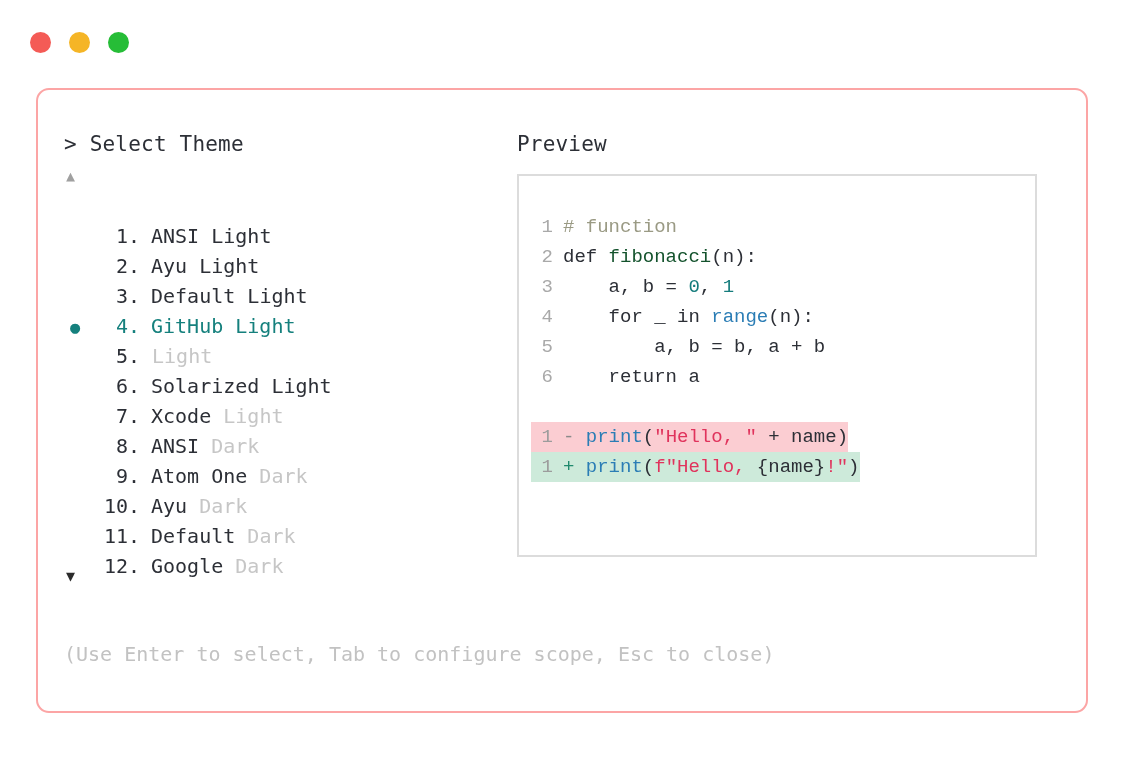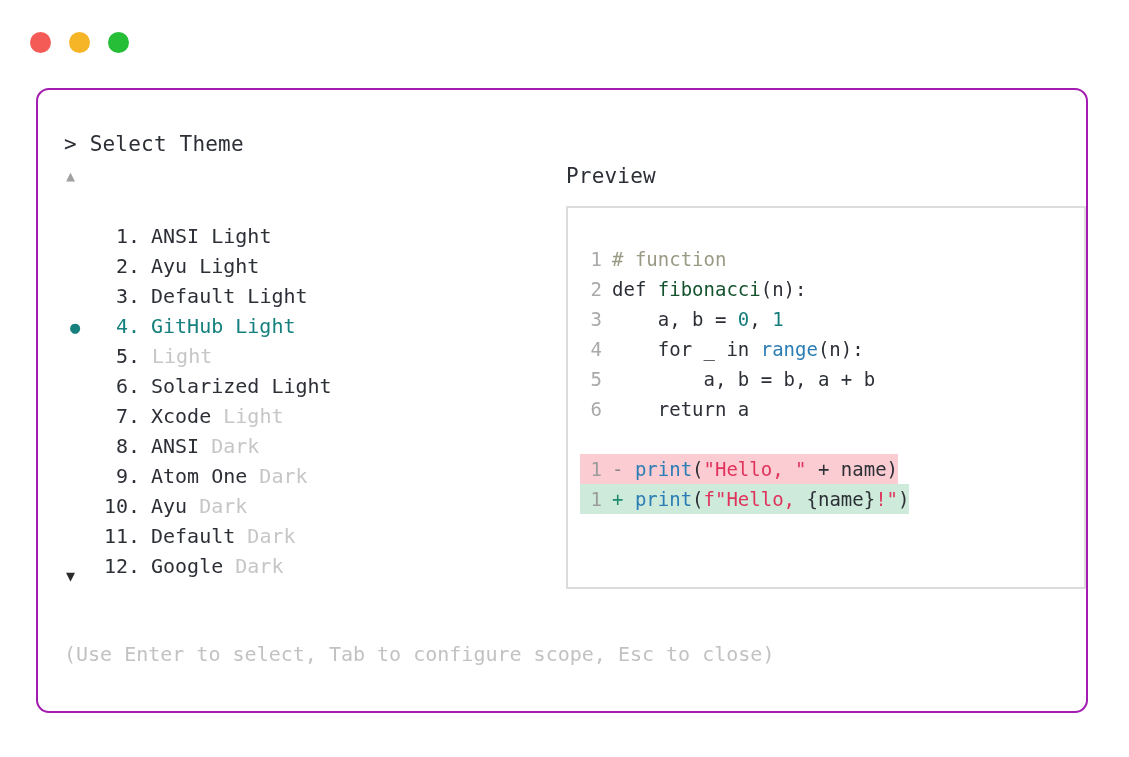--- a/index.html
+++ b/index.html
@@ -33,21 +33,21 @@
   }
 
   
   .card {
     position: absolute;
     left: 36px;
     top: 88px;
     width: 1052px;
     height: 625px;
     box-sizing: border-box;
-    border: 2px solid #a21caf;
+    border: 2px solid #fca5a5;
     border-radius: 13px;
     background: #ffffff;
   }
 
   
   .columns {
     position: absolute;
     left: 0;
     top: 0;
     width: 100%;
@@ -56,24 +56,23 @@
 
   .left-col {
     position: absolute;
     left: 26px;
     top: 44px;
     width: 470px;
   }
 
   .right-col {
     position: absolute;
-    left: 528px;
+    left: 479px;
     top: 44px;
     width: 528px;
-    margin-top: 32px;
   }
 
   .panel-title {
     font-size: 21px;
     color: #2c2f36;
     letter-spacing: 0.2px;
     line-height: 1;
     white-space: pre;
   }
 
@@ -152,20 +151,21 @@
     height: 383px;
     box-sizing: border-box;
     border: 2px solid #dcdcdc;
     background: #ffffff;
   }
   .code {
     padding: 36px 1px 0 12px;
     font-size: 19px;
     line-height: 30px;
     white-space: pre;
+    font-family: Liberation Mono, monospace;
   }
   .code-line { display: block; height: 30px; }
   .ln {
     display: inline-block;
     width: 22px;
     text-align: right;
     color: #a9a9a9;
     margin-right: 10px;
   }
   .tok-comment { color: #9a9a84; }

